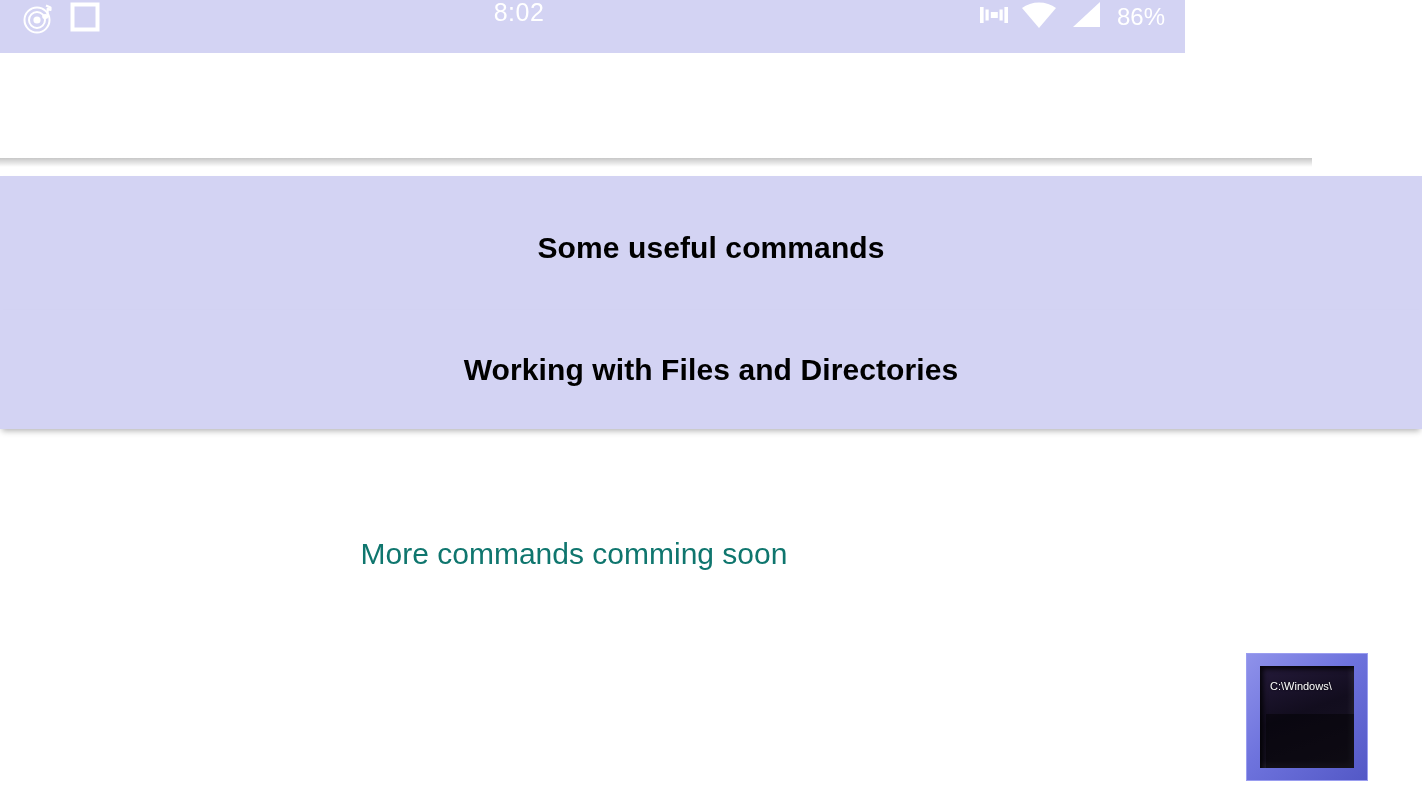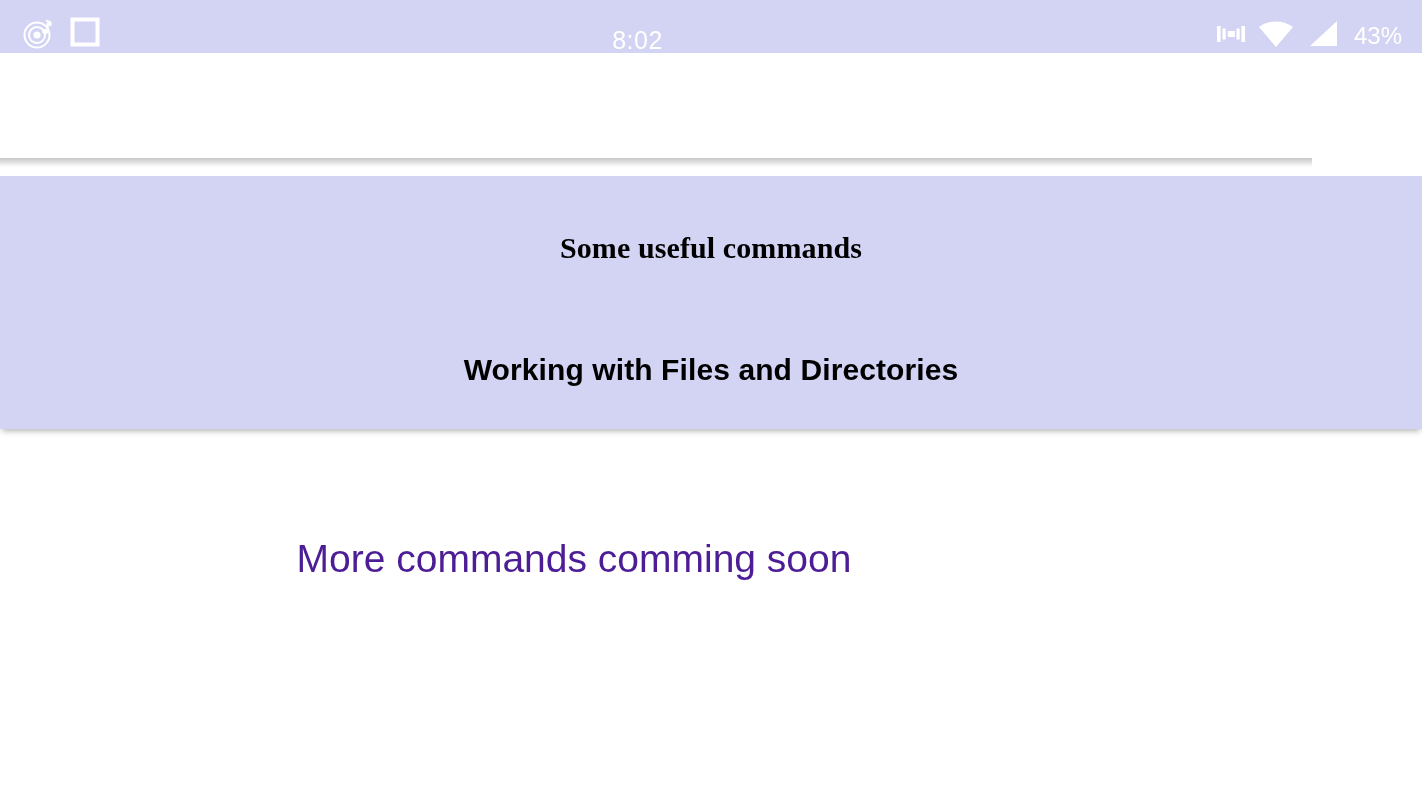--- a/index.html
+++ b/index.html
@@ -18,25 +18,25 @@
     position: relative;
     width: 1422px;
     height: 800px;
     background: #ffffff;
   }
 
   
   .status-bar {
     position: absolute;
     top: 0; left: 0;
-    width: 1422px;
+    width: 1185px;
     height: 53px;
     background: #d3d3f3;
     display: flex;
-    align-items: flex-end;
+    align-items: flex-start;
   }
   .status-left {
     display: flex;
     align-items: center;
     gap: 14px;
     padding-left: 22px;
     flex: 0 0 auto;
   }
   .status-center {
     flex: 1 1 auto;
@@ -108,39 +108,39 @@
   .card {
     position: absolute;
     left: 0;
     width: 1422px;
     background: #d3d3f3;
     display: flex;
     align-items: center;
     justify-content: center;
     box-shadow: 0 4px 6px -2px rgba(0,0,0,0.30);
   }
-  .card-1 { top: 176px; height: 144px; font-family: Liberation Serif, serif; }
+  .card-1 { top: 176px; height: 144px; }
   .card-2 { top: 310px; height: 119px; align-items: center; }
   .card-label {
     color: #000000;
     font-size: 30px;
     font-weight: bold;
     text-align: center;
     letter-spacing: 0.1px;
   }
 
   
   .coming-soon {
     position: absolute;
     top: 537px;
     left: 0;
     width: 1148px;
     text-align: center;
-    color: #4c1d95;
-    font-size: 39px;
+    color: #0f766e;
+    font-size: 30px;
     font-weight: normal;
   }
 
   
   .cmd-icon {
     position: absolute;
     left: 1246px;
     top: 653px;
     width: 122px;
     height: 128px;
@@ -220,30 +220,35 @@
       <span class="sb-icon">
         <svg width="36" height="30" viewBox="0 0 36 30" aria-hidden="true">
           <path d="M1 8 C10 0.5, 26 0.5, 35 8 L18 28 Z" fill="#ffffff"></path>
         </svg>
       </span>
       <span class="sb-icon">
         <svg width="32" height="30" viewBox="0 0 32 30" aria-hidden="true">
           <path d="M30 2 L30 27 L3 27 Z" fill="#ffffff"></path>
         </svg>
       </span>
-      <span class="battery-text">43%</span>
+      <span class="battery-text">86%</span>
     </div>
   </div>
 
   <div class="app-bar-shadow"></div>
 
   <div class="card card-1">
     <span class="card-label">Some useful commands</span>
   </div>
 
   <div class="card card-2">
     <span class="card-label">Working with Files and Directories</span>
   </div>
 
   <div class="coming-soon">More commands comming soon</div>
 
+  <div class="cmd-icon">
+    <div class="cmd-inner">
+      <div class="cmd-path">C:\Windows\</div>
+    </div>
+  </div>
 
 </div>
 
 </body></html>

